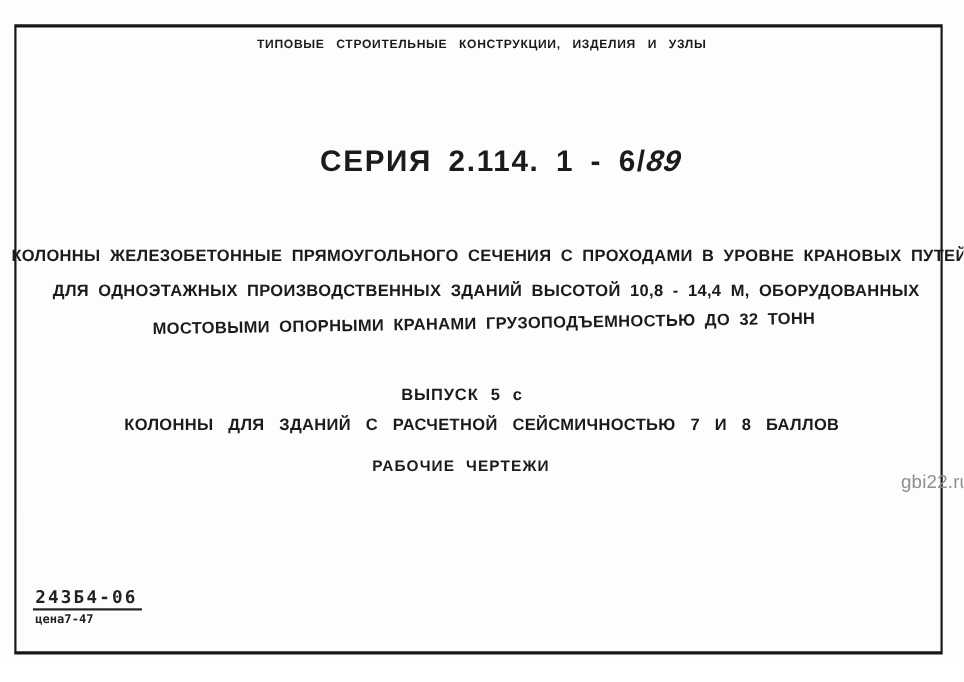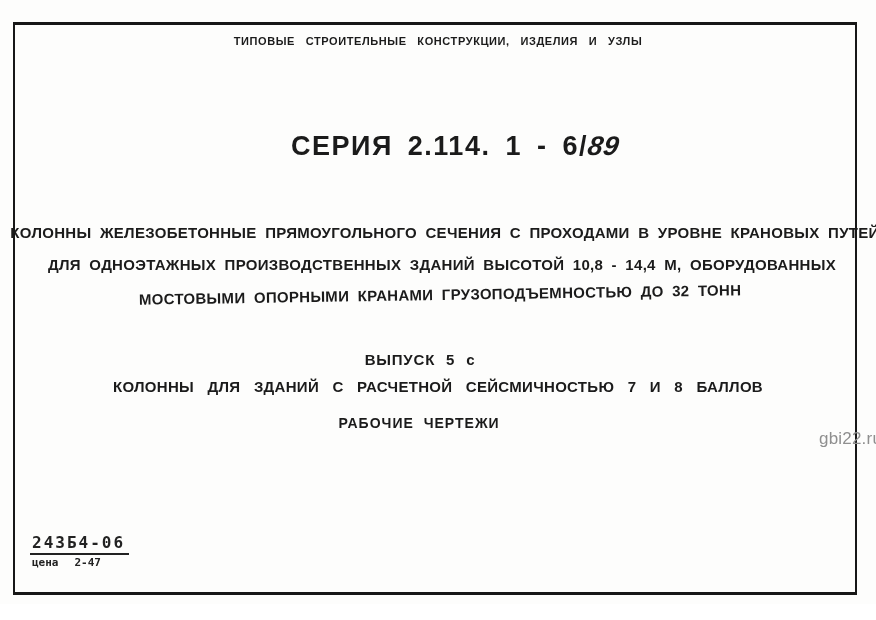--- a/index.html
+++ b/index.html
@@ -100,21 +100,20 @@
     padding: 0 4px 1px 2px;
     display: inline-block;
     font-family: "DejaVu Sans Mono", monospace;
   }
   .stamp-price {
     font-size: 11px;
     font-weight: bold;
     margin-top: 1px;
     padding-left: 2px;
     display: flex;
-    gap: 16px;
     font-family: "DejaVu Sans Mono", monospace;
   }
 
   .watermark {
     position: absolute;
     left: 819px;
     top: 429px;
     font-size: 17px;
     color: #8f8f8f;
     letter-spacing: 0.2px;
@@ -142,19 +141,19 @@
   <div class="txt issue-label">ВЫПУСК 5 с</div>
 
   <div class="txt seismic-subtitle">КОЛОННЫ ДЛЯ ЗДАНИЙ С РАСЧЕТНОЙ СЕЙСМИЧНОСТЬЮ 7 И 8 БАЛЛОВ</div>
 
   <div class="txt doc-type">РАБОЧИЕ ЧЕРТЕЖИ</div>
 
   <div class="stamp">
     <div class="stamp-code">243Б4-06</div>
     <div class="stamp-price">
       <span>цена</span>
-      <span>2-47</span>
+      <span>7-47</span>
     </div>
   </div>
 
   <div class="watermark">gbi22.ru</div>
 
 </div>
 
 </body></html>

